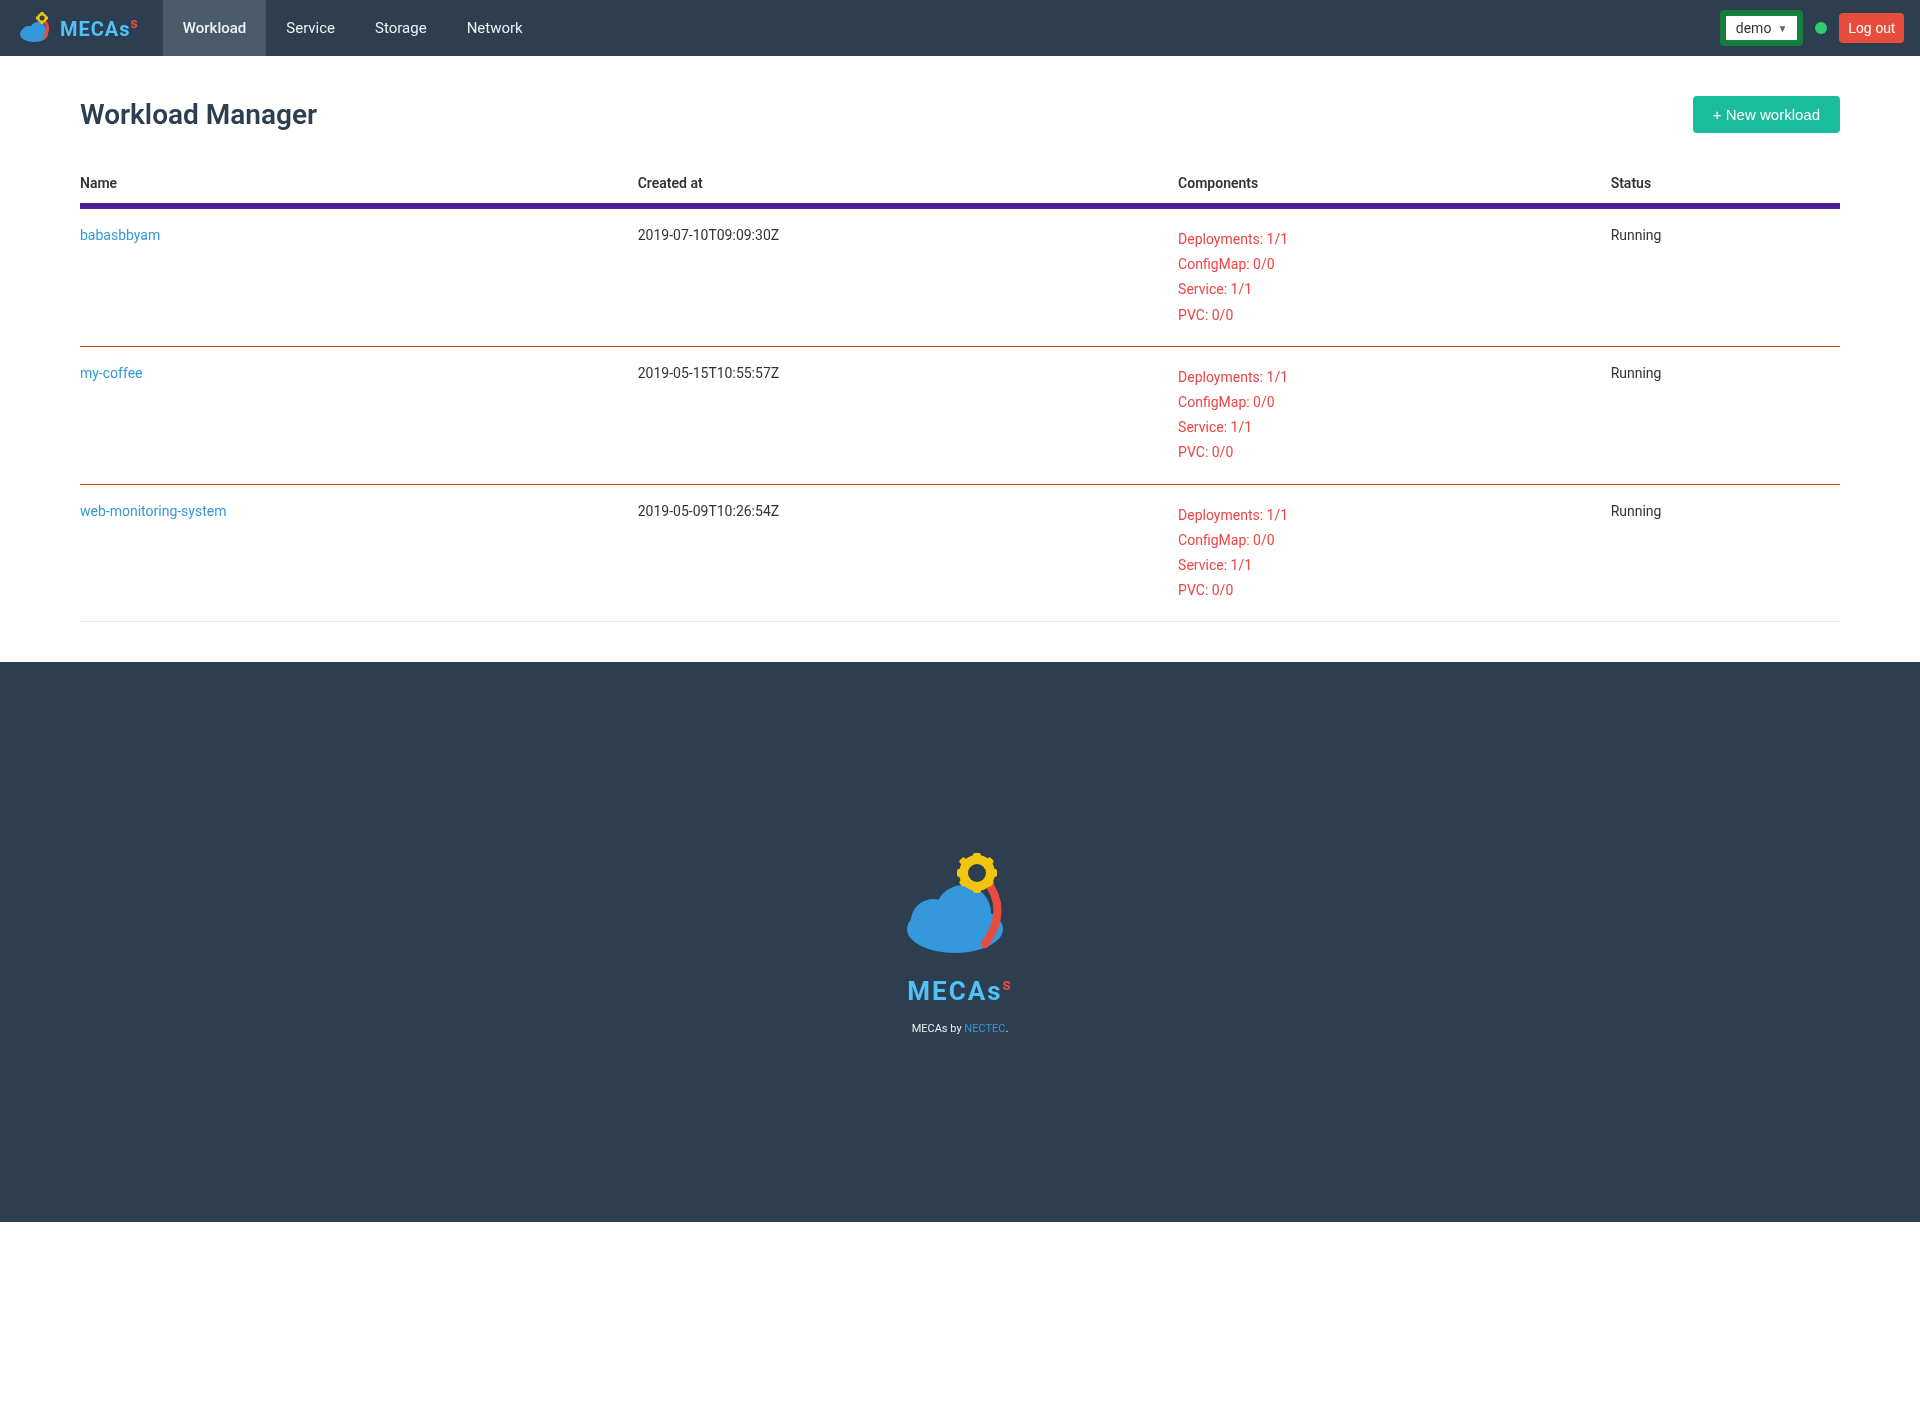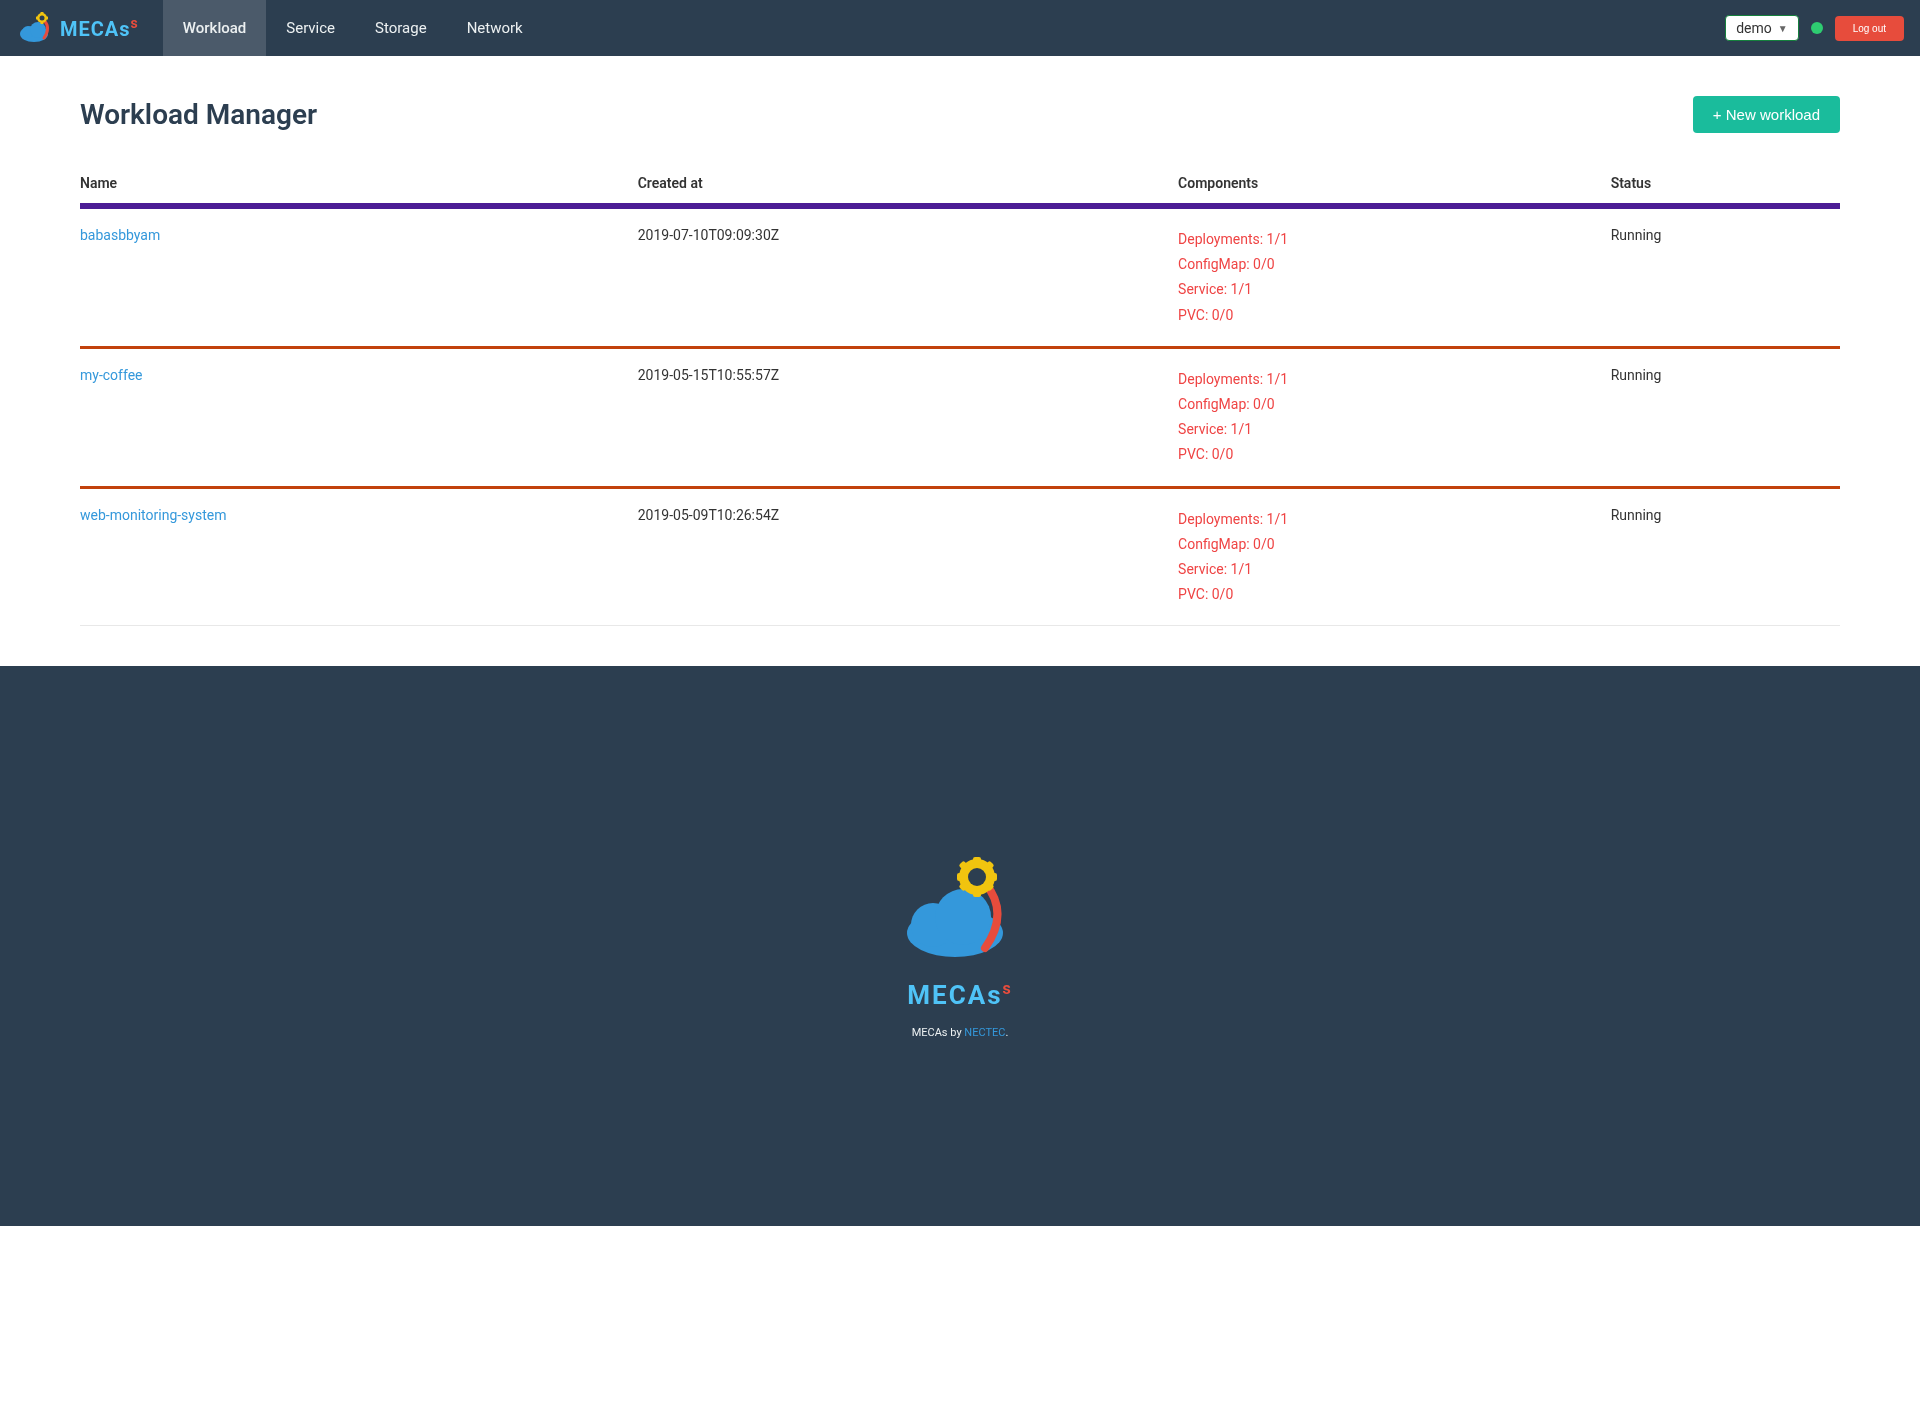--- a/index.html
+++ b/index.html
@@ -56,21 +56,21 @@
 
     .navbar-right {
       display: flex;
       align-items: center;
       gap: 12px;
       margin-left: auto;
     }
     .user-dropdown {
       display: flex;
       align-items: center;
-      border: 1px solid #15803d;
+      border: 6px solid #15803d;
       border-radius: 4px;
       padding: 4px 10px;
       background: #fff;
       cursor: pointer;
       font-size: 14px;
       color: #333;
       gap: 6px;
     }
     .user-dropdown .chevron {
       font-size: 10px;
@@ -81,22 +81,22 @@
       height: 12px;
       border-radius: 50%;
       background: #2ecc71;
       display: inline-block;
     }
     .logout-btn {
       background: #e74c3c;
       color: #fff;
       border: none;
       border-radius: 4px;
-      padding: 7px 18px;
-      font-size: 10px;
+      padding: 7px 9px;
+      font-size: 14px;
       cursor: pointer;
       font-weight: 500;
     }
 
     
     .main-content {
       padding: 40px 80px;
       background: #fff;
       min-height: 500px;
     }
@@ -135,21 +135,21 @@
       border-bottom: 6px solid #4c1d95;
     }
     .workload-table th {
       text-align: left;
       padding: 12px 16px 12px 0;
       font-size: 14px;
       font-weight: 600;
       color: #333;
     }
     .workload-table tbody tr {
-      border-bottom: 3px solid #c2410c;
+      border-bottom: 1px solid #c2410c;
     }
     .workload-table tbody tr:last-child {
       border-bottom: 1px solid #e8e8e8;
     }
     .workload-table td {
       padding: 18px 16px 18px 0;
       font-size: 14px;
       color: #333;
       vertical-align: top;
     }

